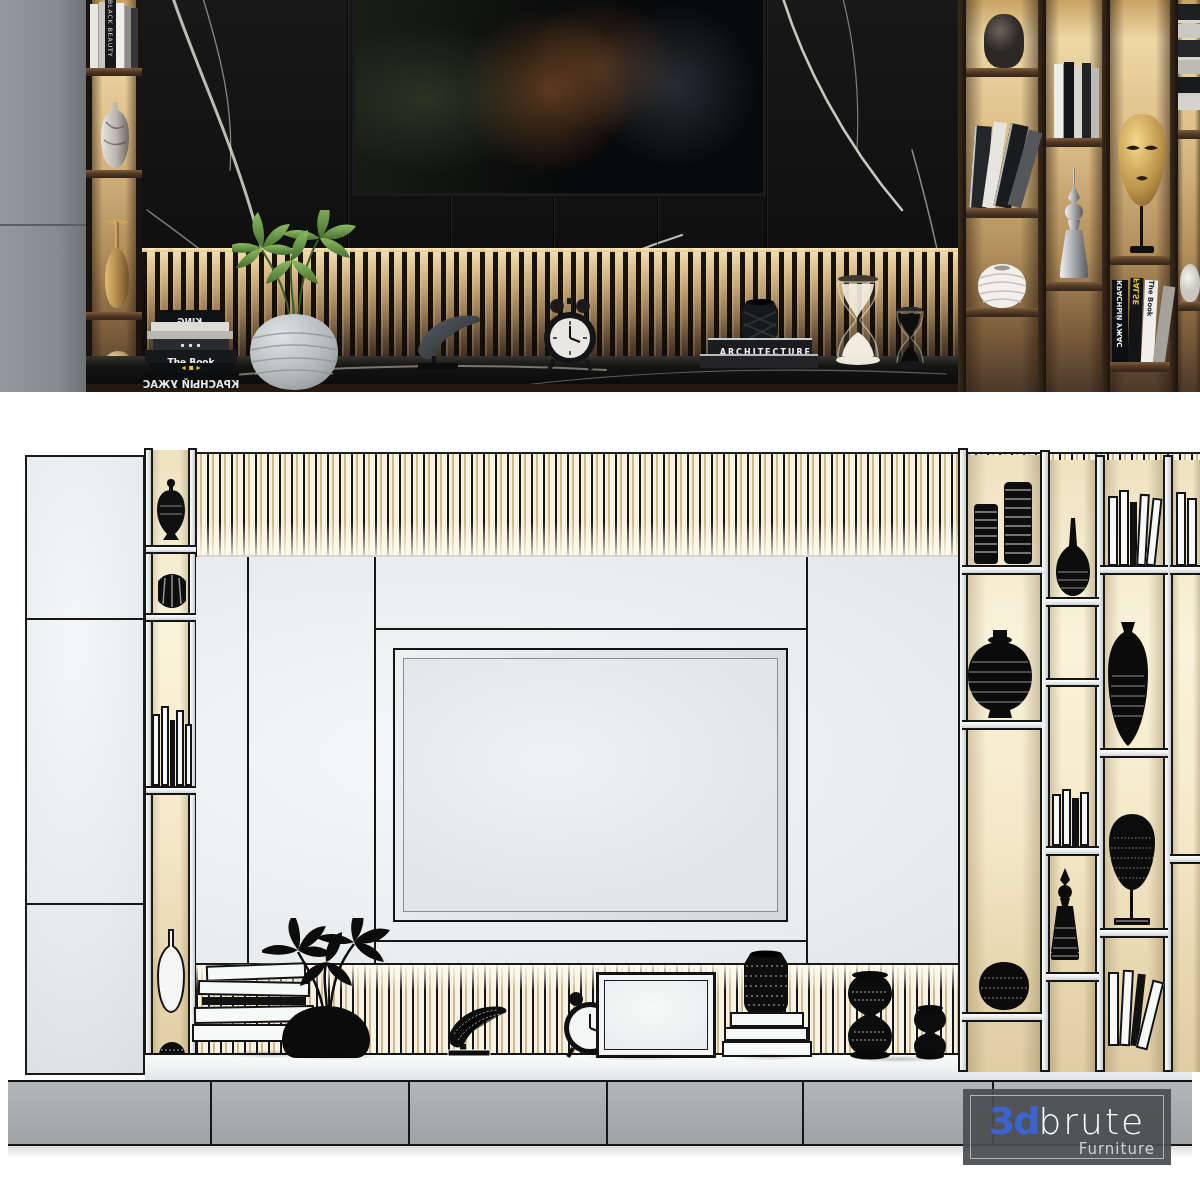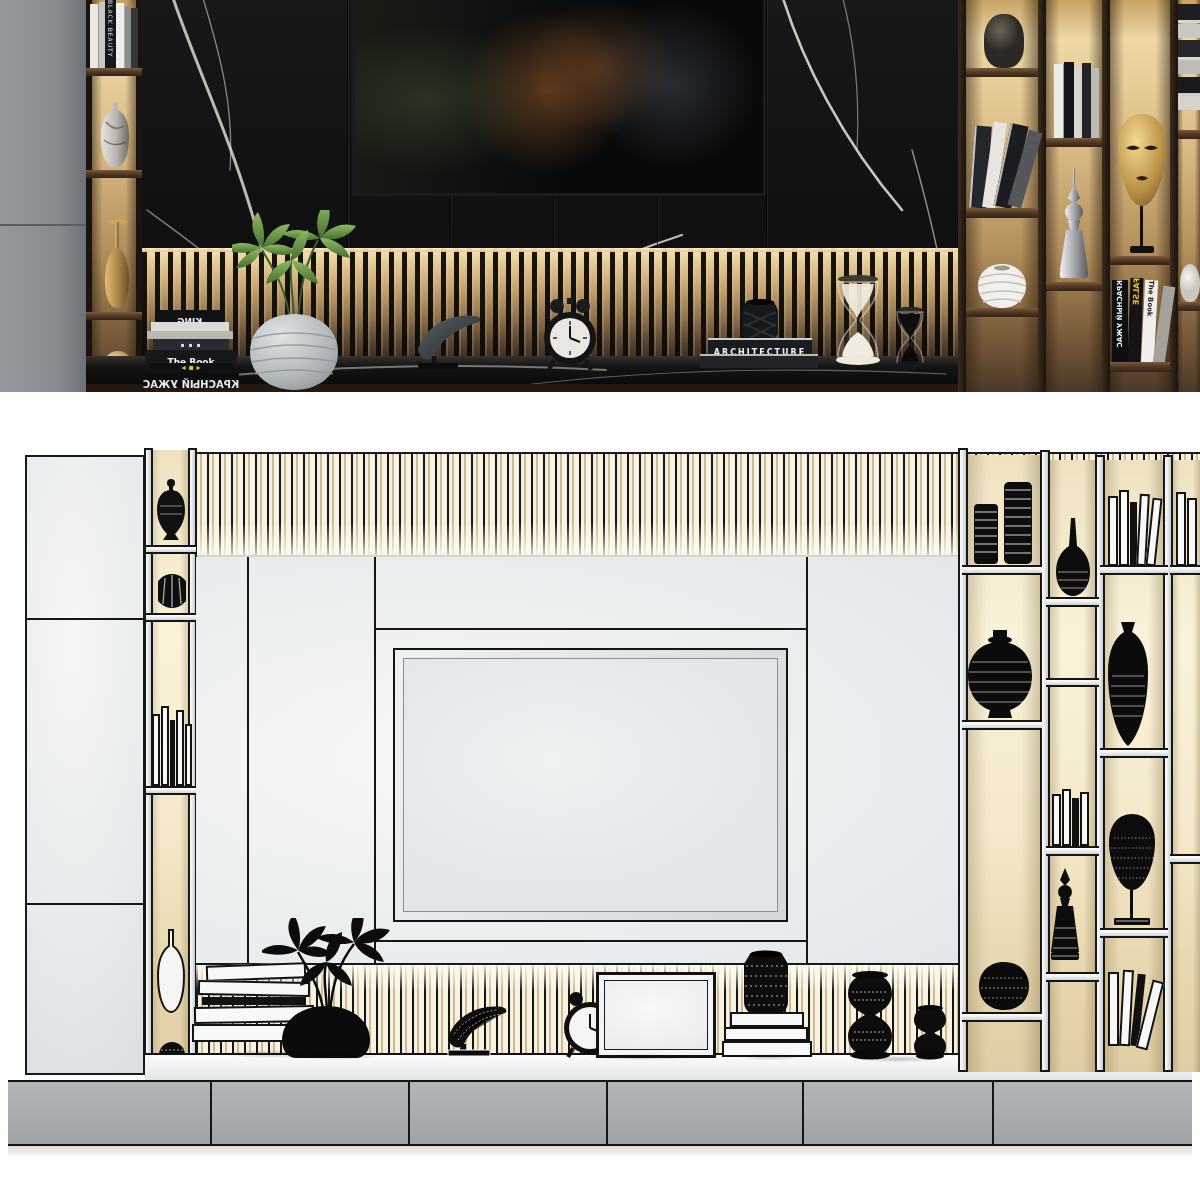--- a/index.html
+++ b/index.html
@@ -236,21 +236,21 @@
     </svg>
 
     <div class="ab" style="left:700px;top:298px;width:120px;height:70px;">
       <svg class="ab" style="left:36px;top:0;" width="48" height="42" viewBox="0 0 48 42">
         <path d="M10,4 h28 l4,8 v22 c0,4 -4,8 -8,8 h-20 c-4,0 -8,-4 -8,-8 v-22 Z" fill="#17181a"></path>
         <g stroke="#2e2f33" stroke-width="2">
             <path d="M8,14 l32,14 M8,26 l32,14 M40,14 L8,28 M40,26 L14,40"></path>
           </g>
         <ellipse cx="24" cy="4" rx="14" ry="3" fill="#000"></ellipse>
       </svg>
-      <div class="ab" style="left:8px;top:40px;width:104px;height:16px;background:#1b1c1f;border-top:2px solid #caccce;color:#f0f0f0;text-align:center;">
+      <div class="ab" style="left:8px;top:40px;width:104px;height:16px;background:#1b1c1f;border-top:2px solid #caccce;color:#f0f0f0;text-align:right;">
         <span style="font-size:8px;letter-spacing:2px;line-height:14px;font-weight:bold;">ARCHITECTURE</span>
       </div>
       <div class="ab" style="left:0;top:56px;width:118px;height:12px;background:#232327;border-top:2px solid #b8babc;"></div>
     </div>
 
     <svg class="ab" style="left:830px;top:274px;" width="56" height="92" viewBox="0 0 56 92">
       <ellipse cx="28" cy="5" rx="20" ry="4" fill="#3e382e"></ellipse>
       <path d="M8,8 C8,30 22,38 26,46 C22,54 8,62 8,84 L48,84 C48,62 34,54 30,46 C34,38 48,30 48,8 Z" fill="rgba(235,228,210,.10)" stroke="rgba(240,230,205,.55)" stroke-width="1.6"></path>
       <path d="M12,10 C12,26 24,36 27,44 C30,36 42,26 44,10 Z" fill="#f4efe3" opacity=".9"></path>
       <path d="M12,82 C14,70 22,62 28,58 C34,62 42,70 44,82 Z" fill="#f1ece0"></path>
@@ -665,14 +665,23 @@
     <div class="ab wshelf" style="left:1170px;top:173px;width:30px;height:10px;"></div>
     <div class="ab wshelf" style="left:1170px;top:462px;width:30px;height:10px;"></div>
 
     <div class="ab shadow" style="left:200px;top:656px;width:140px;height:12px;"></div>
     <div class="ab shadow" style="left:270px;top:658px;width:130px;height:12px;"></div>
     <div class="ab shadow" style="left:560px;top:660px;width:160px;height:10px;"></div>
     <div class="ab shadow" style="left:720px;top:660px;width:100px;height:10px;"></div>
     <div class="ab shadow" style="left:838px;top:662px;width:120px;height:10px;"></div>
   </div>
 
+  <div class="ab logo-box" style="left:963px;top:1089px;width:208px;height:76px;">
+    <div class="ab logo-inner" style="left:7px;top:6px;right:7px;bottom:6px;"></div>
+    <div class="ab" style="left:0;top:10px;width:100%;text-align:center;white-space:nowrap;">
+      <span style="color:#3d63d0;font-size:38px;font-weight:bold;letter-spacing:-2px;">3d</span><span style="color:#fafafa;font-size:36px;font-weight:300;letter-spacing:2px;">brute</span>
+    </div>
+    <div class="ab" style="right:16px;top:50px;text-align:right;">
+      <span style="color:#cfd2d3;font-size:15px;letter-spacing:1px;">Furniture</span>
+    </div>
+  </div>
 
 </div>
 
 </body></html>

